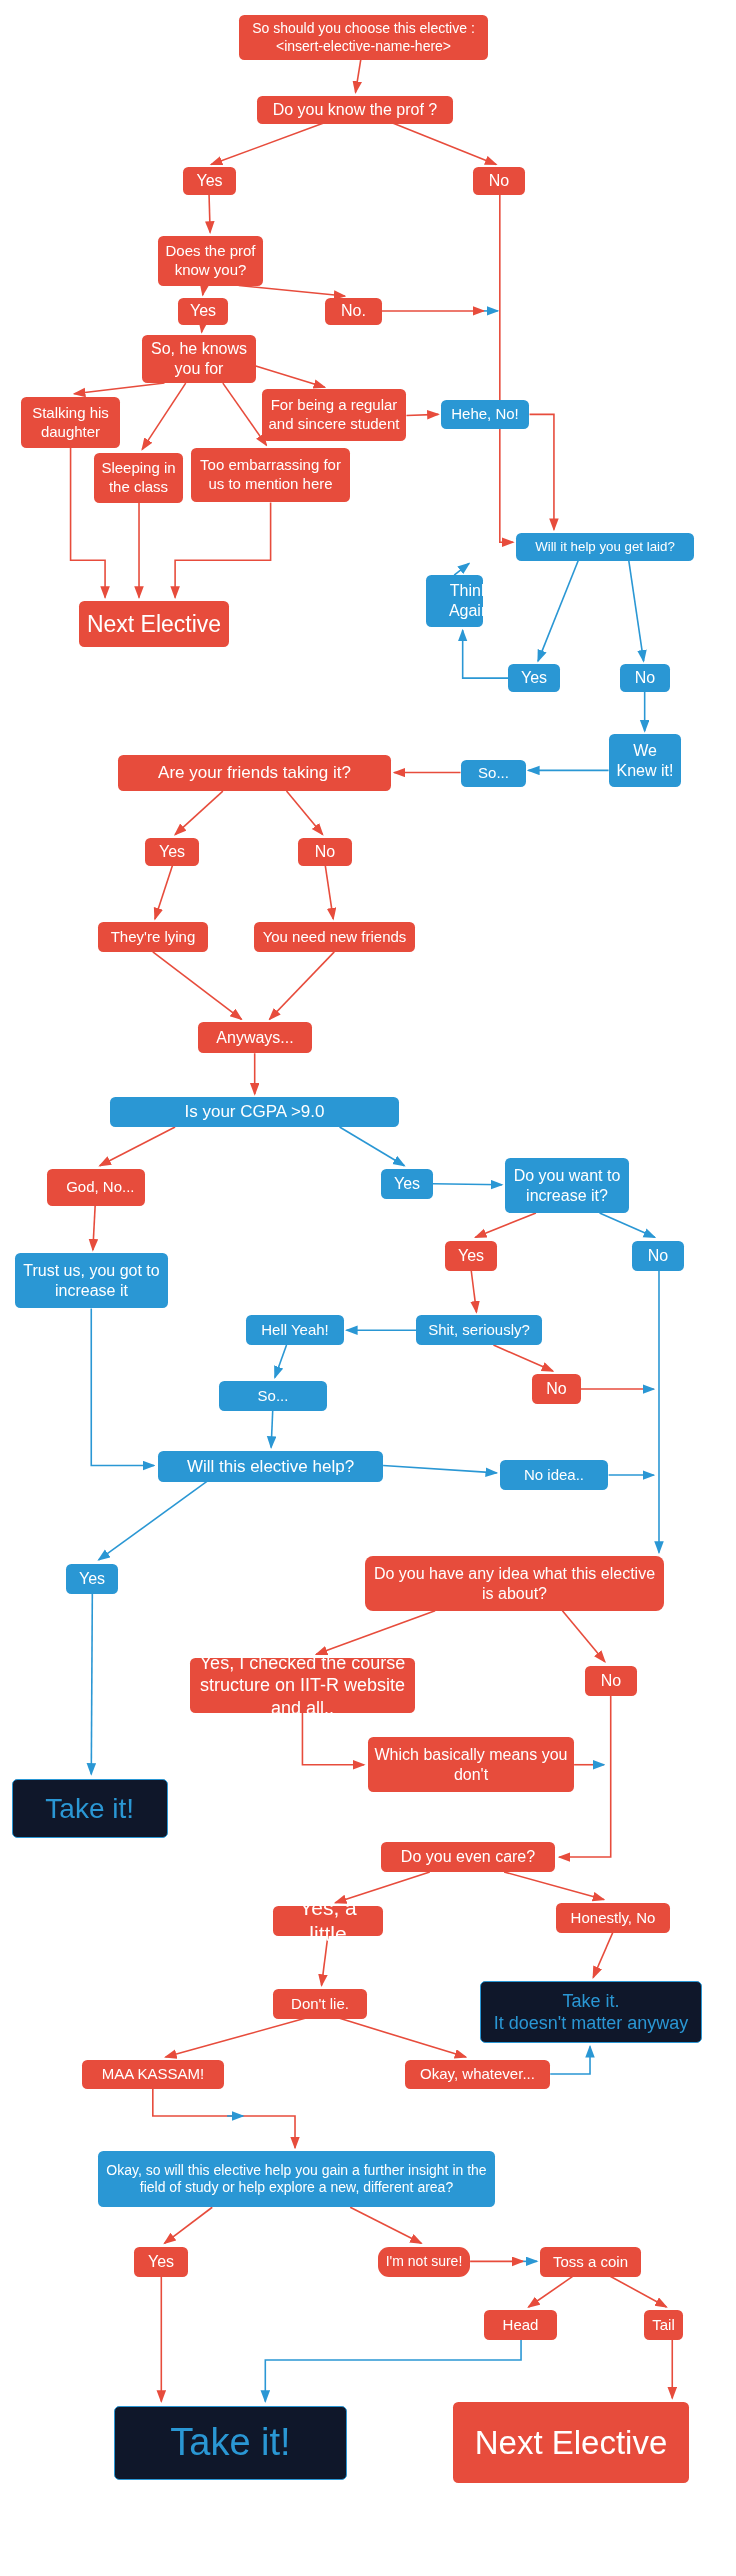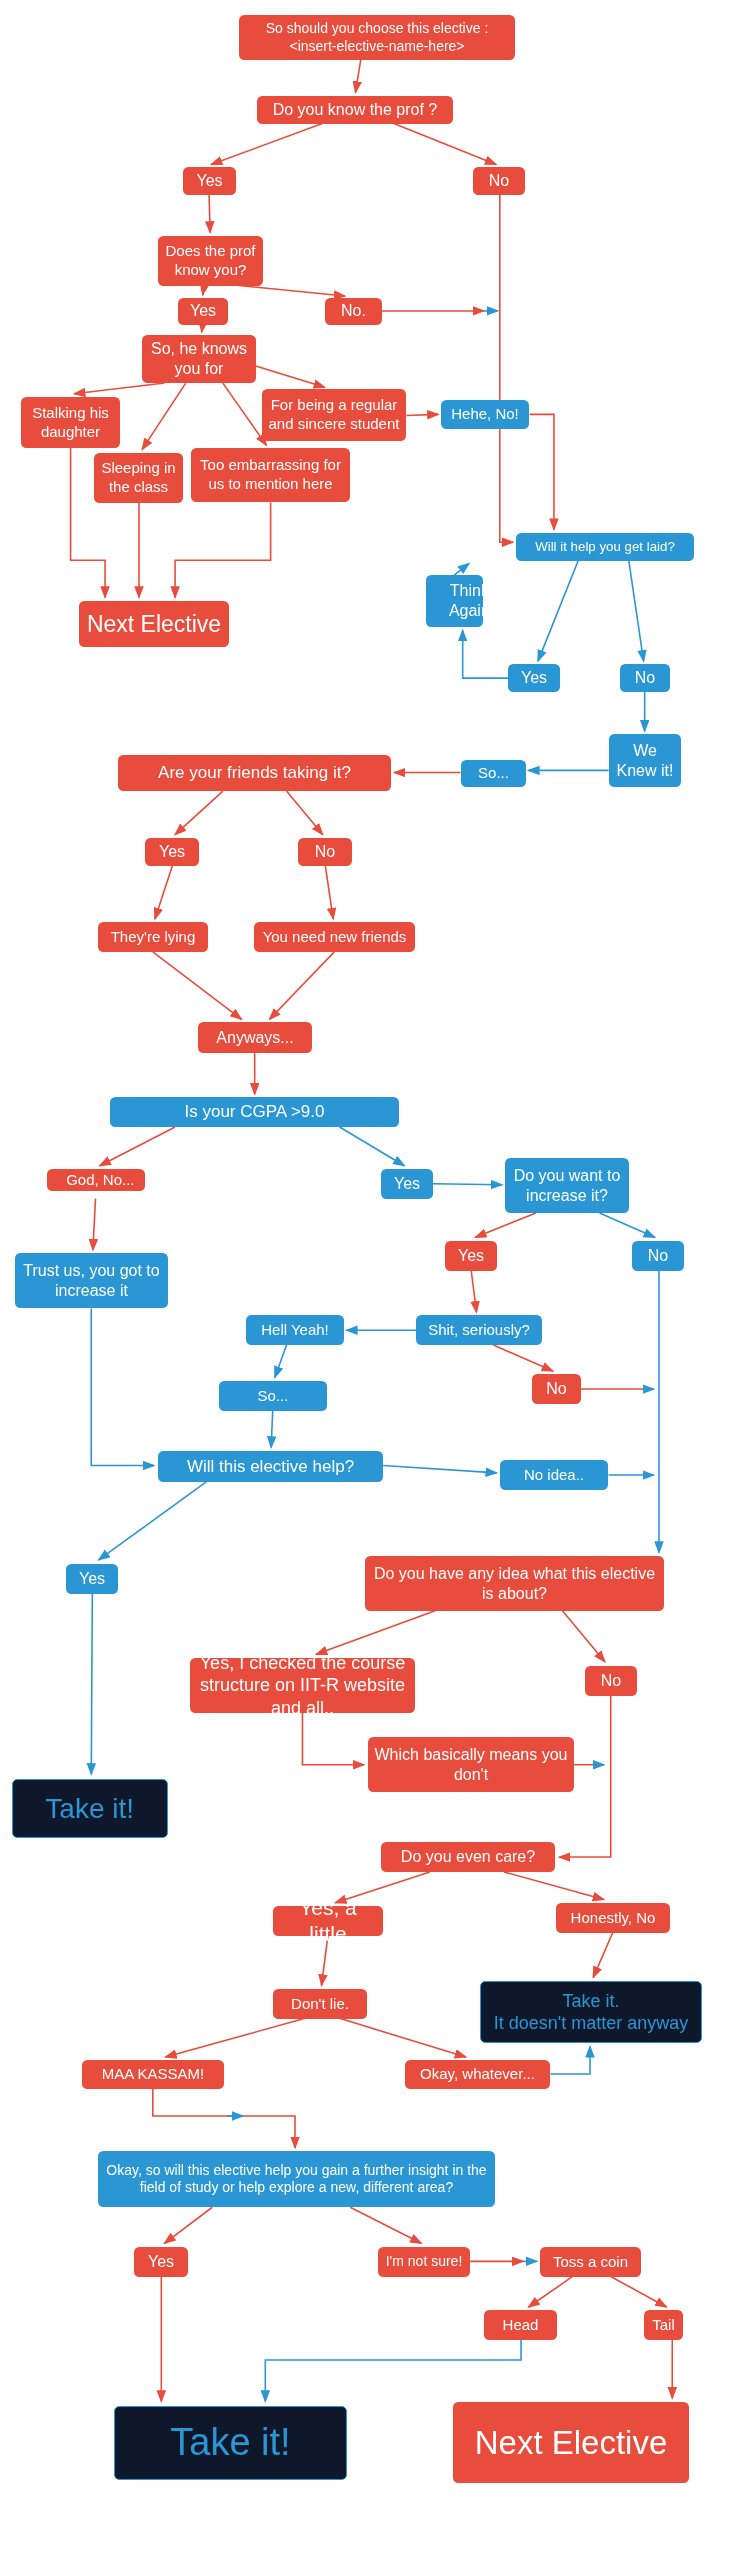--- a/index.html
+++ b/index.html
@@ -96,21 +96,21 @@
       <polyline points="400,4160 310,4228" fill="none" stroke="#e74c3c" stroke-width="3" marker-end="url(#arrow-r)"></polyline>
       <polyline points="660,4160 794,4228" fill="none" stroke="#e74c3c" stroke-width="3" marker-end="url(#arrow-r)"></polyline>
       <polyline points="886,4262 986,4262" fill="none" stroke="#e74c3c" stroke-width="3" marker-end="url(#arrow-r)"></polyline>
       <polyline points="986,4262 1012,4262" fill="none" stroke="#2a97d4" stroke-width="3" marker-end="url(#arrow-b)"></polyline>
       <polyline points="1080,4290 996,4348" fill="none" stroke="#e74c3c" stroke-width="3" marker-end="url(#arrow-r)"></polyline>
       <polyline points="1150,4290 1256,4348" fill="none" stroke="#e74c3c" stroke-width="3" marker-end="url(#arrow-r)"></polyline>
       <polyline points="304,4290 304,4526" fill="none" stroke="#e74c3c" stroke-width="3" marker-end="url(#arrow-r)"></polyline>
       <polyline points="982,4410 982,4448 500,4448 500,4526" fill="none" stroke="#2a97d4" stroke-width="3" marker-end="url(#arrow-b)"></polyline>
       <polyline points="1267,4410 1267,4520" fill="none" stroke="#e74c3c" stroke-width="3" marker-end="url(#arrow-r)"></polyline>
     </svg>
-<div class="node red" style="left: 239px; top: 15px; width: 276px; height: 45px; font-size: 14px;">
+<div class="node red" style="left: 239px; top: 15px; width: 249px; height: 45px; font-size: 14px;">
       <span>So should you choose this elective :</span>
       <span>&lt;insert-elective-name-here&gt;</span>
     </div>
     <div class="node red" style="left: 257px; top: 96px; width: 196px; height: 28px; font-size: 16px;">
       <span>Do you know the prof ?</span>
     </div>
     <div class="node red" style="left: 183px; top: 167px; width: 53px; height: 28px; font-size: 16px;">
       <span>Yes</span>
     </div>
     <div class="node red" style="left: 473px; top: 167px; width: 52px; height: 28px; font-size: 16px;">
@@ -178,21 +178,21 @@
     </div>
     <div class="node red" style="left: 254px; top: 922px; width: 161px; height: 30px; font-size: 15px;">
       <span>You need new friends</span>
     </div>
     <div class="node red" style="left: 198px; top: 1022px; width: 114px; height: 31px; font-size: 16px;">
       <span>Anyways...</span>
     </div>
     <div class="node blue" style="left: 110px; top: 1097px; width: 289px; height: 30px; font-size: 17px;">
       <span>Is your CGPA &gt;9.0</span>
     </div>
-    <div class="node red" style="left: 47px; top: 1169px; width: 98px; height: 22px; font-size: 15px; padding-left: 14px;">
+    <div class="node red" style="left: 47px; top: 1169px; width: 98px; height: 37px; font-size: 15px; padding-left: 14px;">
       <span>God, No...</span>
     </div>
     <div class="node blue" style="left: 381px; top: 1169px; width: 52px; height: 30px; font-size: 16px;">
       <span>Yes</span>
     </div>
     <div class="node blue" style="left: 505px; top: 1158px; width: 124px; height: 55px; font-size: 16px;">
       <span>Do you want to increase it?</span>
     </div>
     <div class="node blue" style="left: 15px; top: 1253px; width: 153px; height: 55px; font-size: 16px;">
       <span>Trust us, you got to increase it</span>
@@ -217,21 +217,21 @@
     </div>
     <div class="node blue" style="left: 158px; top: 1451px; width: 225px; height: 31px; font-size: 17px;">
       <span>Will this elective help?</span>
     </div>
     <div class="node blue" style="left: 500px; top: 1460px; width: 108px; height: 30px; font-size: 15px;">
       <span>No idea..</span>
     </div>
     <div class="node blue" style="left: 66px; top: 1564px; width: 52px; height: 30px; font-size: 16px;">
       <span>Yes</span>
     </div>
-    <div class="node red" style="left: 365px; top: 1556px; width: 299px; height: 55px; font-size: 16px;">
+    <div class="node red" style="left: 365px; top: 1556px; width: 299px; height: 55px; font-size: 16px; border-radius: 8px;">
       <span>Do you have any idea what this elective is about?</span>
     </div>
     <div class="node red" style="left: 190px; top: 1658px; width: 225px; height: 55px; font-size: 18px; text-align: center;">
       <span>Yes, I checked the course structure on IIT-R website and all..</span>
     </div>
     <div class="node red" style="left: 585px; top: 1666px; width: 52px; height: 30px; font-size: 16px;">
       <span>No</span>
     </div>
     <div class="node red" style="left: 368px; top: 1737px; width: 206px; height: 55px; font-size: 16px;">
       <span>Which basically means you don't</span>
@@ -260,21 +260,21 @@
     </div>
     <div class="node red" style="left: 405px; top: 2060px; width: 145px; height: 29px; font-size: 15px;">
       <span>Okay, whatever...</span>
     </div>
     <div class="node blue" style="left: 98px; top: 2151px; width: 397px; height: 56px; font-size: 14px;">
       <span>Okay, so will this elective help you gain a further insight in the field of study or help explore a new,  different area?</span>
     </div>
     <div class="node red" style="left: 134px; top: 2247px; width: 54px; height: 30px; font-size: 16px;">
       <span>Yes</span>
     </div>
-    <div class="node red" style="left: 378px; top: 2247px; width: 92px; height: 30px; font-size: 14px;">
+    <div class="node red" style="left: 378px; top: 2247px; width: 92px; height: 30px; font-size: 14px; border-radius: 11px;">
       <span>I'm not sure!</span>
     </div>
     <div class="node red" style="left: 540px; top: 2247px; width: 101px; height: 30px; font-size: 15px;">
       <span>Toss a coin</span>
     </div>
     <div class="node red" style="left: 484px; top: 2310px; width: 73px; height: 30px; font-size: 15px;">
       <span>Head</span>
     </div>
     <div class="node red" style="left: 644px; top: 2310px; width: 39px; height: 30px; font-size: 15px;">
       <span>Tail</span>

